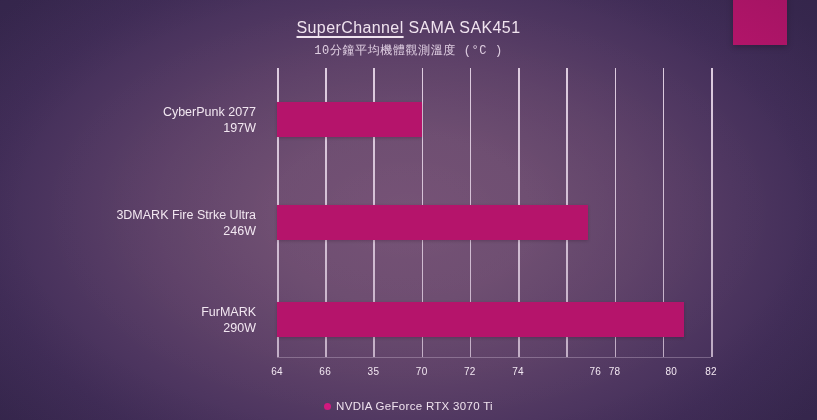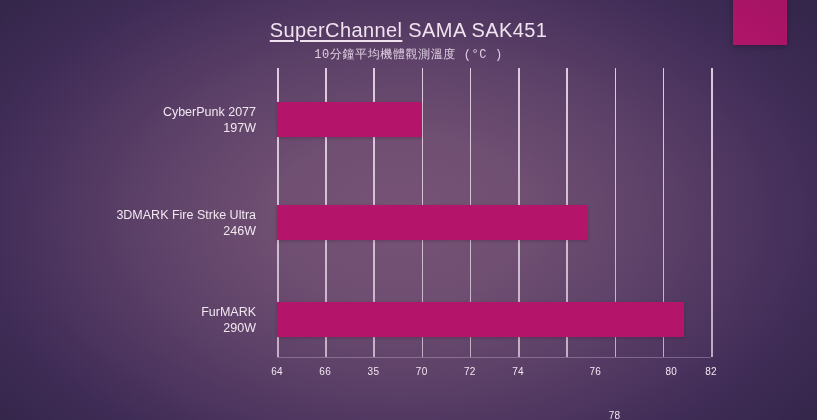--- a/index.html
+++ b/index.html
@@ -40,21 +40,21 @@
     box-shadow:0 2px 6px rgba(0,0,0,0.25);
   }
 
   
   .titles{
     position:absolute; top:20px; left:0; right:0;
     text-align:center;
     z-index:4;
   }
   .chart-title{
-    font-size:20px;
+    font-size:16px;
     letter-spacing:.4px;
     color:#f0e3ef;
     font-weight:400;
     line-height:1.05;
     white-space:nowrap;
   }
   .chart-title .u{
     text-decoration:underline;
     text-underline-offset:3px;
     text-decoration-thickness:1.5px;
@@ -199,19 +199,23 @@
     </div>
 
   <div class="xticks">
       <span class="xtick" style="left: 0px;">64</span>
       <span class="xtick" style="left: 48.2222px;">66</span>
       <span class="xtick" style="left: 96.4444px;">35</span>
       <span class="xtick" style="left: 144.667px;">70</span>
       <span class="xtick" style="left: 192.889px;">72</span>
       <span class="xtick" style="left: 241.111px;">74</span>
       <span class="xtick" style="left: 289.333px; margin-left: 29px;">76</span>
-      <span class="xtick" style="left: 337.556px; margin-top: 44px;">78</span>
+      <span class="xtick" style="left: 337.556px;">78</span>
       <span class="xtick" style="left: 385.778px; padding-left: 17px;">80</span>
       <span class="xtick" style="left: 434px;">82</span>
     </div>
 
+  <div class="legend">
+    <span class="legend-dot" style="background: rgb(211, 25, 127);"></span>
+    <span class="legend-text">NVDIA GeForce RTX 3070 Ti</span>
+  </div>
 
 </div>
 
 </body></html>

